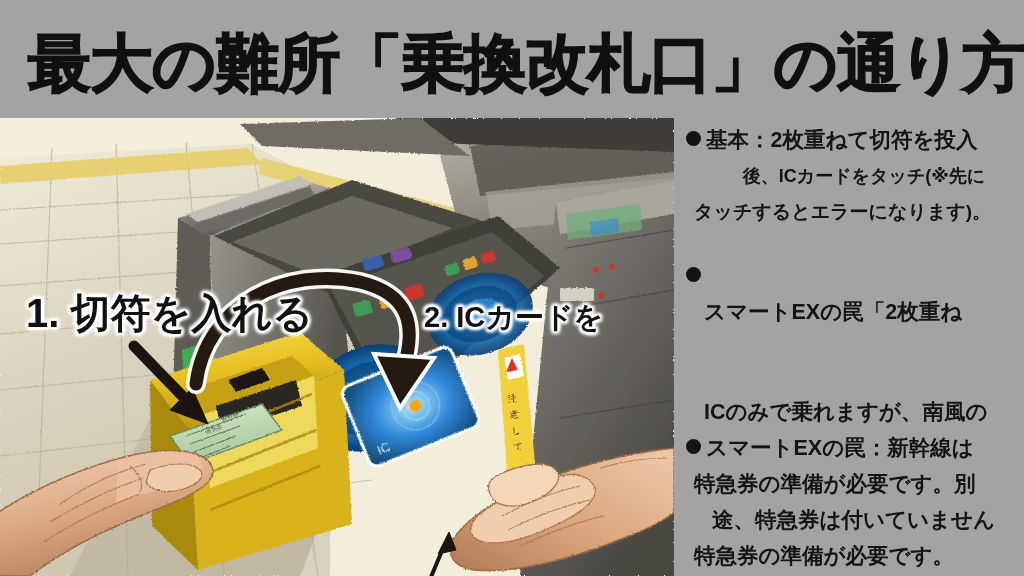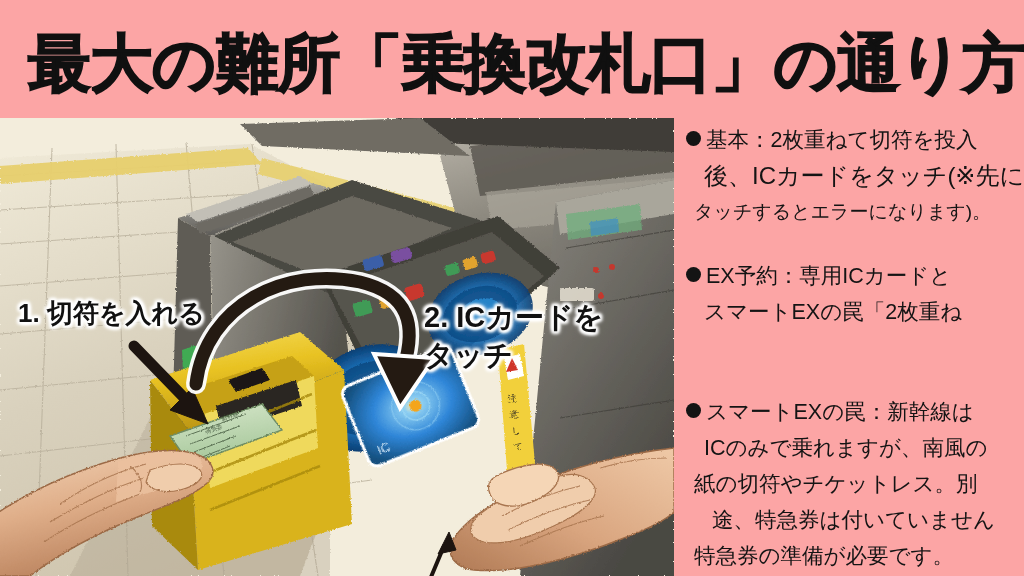--- a/index.html
+++ b/index.html
@@ -10,21 +10,21 @@
     width: 1024px;
     height: 576px;
     overflow: hidden;
     background: #f6f1e2;
     font-family: "Liberation Sans", "DejaVu Sans", sans-serif;
     position: relative;
   }
   #page {
     position: absolute;
     inset: 0;
-    background: #fca5a5;
+    background: #a3a3a3;
   }
 
   
   #title {
     position: absolute;
     left: 28px;
     top: 20px;
     width: 980px;
     height: 86px;
     font-size: 63px;
@@ -56,23 +56,23 @@
     letter-spacing: 0px;
     text-shadow:
       0 0 6px #fff, 0 0 6px #fff, 0 0 5px #fff,
       2px 0 3px #fff, -2px 0 3px #fff,
       0 2px 3px #fff, 0 -2px 3px #fff,
       2px 2px 3px #fff, -2px -2px 3px #fff,
       2px -2px 3px #fff, -2px 2px 3px #fff;
     white-space: nowrap;
   }
   #label-1 {
-    left: 18px;
+    left: 26px;
     top: 176px;
-    font-size: 26px;
+    font-size: 40px;
     line-height: 38px;
   }
   #label-2 {
     left: 424px;
     top: 180px;
     font-size: 29px;
     line-height: 38px;
   }
   #label-2 .l2b { display: block; }
 
@@ -87,33 +87,33 @@
   .note {
     position: absolute;
     left: 0;
     width: 338px;
     color: #141414;
     font-weight: 800;
   }
   .note .ln {
     display: block;
     white-space: nowrap;
-    font-weight: 400;
+    font-weight: 700;
   }
   .bullet-dot {
     display: inline-block;
     width: 15px;
     height: 15px;
     border-radius: 50%;
     background: #141414;
     margin-right: 5px;
     vertical-align: 1px;
   }
   #note-1 { top: 0px;   font-size: 21.5px; line-height: 36px; }
-  #note-1 .small { font-size: 24px; }
+  #note-1 .small { font-size: 18px; text-align: center; }
   #note-1 .ln3   { font-size: 19px; }
   #note-2 { top: 136px; font-size: 21.5px; line-height: 36px; }
   #note-3 { top: 272px; font-size: 21.5px; line-height: 36px; }
   .ind1 { padding-left: 18px; }
   .ind2 { padding-left: 8px; }
   .ind3 { padding-left: 26px; }
 </style>
 </head>
 <body>
 
@@ -363,40 +363,39 @@
       <g stroke="#1c1410" fill="#1c1410">
         <path d="M418,490 L444,428" stroke-width="4" stroke-linecap="round"></path>
         <polygon points="449,414 438,436 456,432"></polygon>
       </g>
     </svg>
 
     <div class="ill-label" id="label-1">1. 切符を入れる</div>
 
     <div class="ill-label" id="label-2">
       <span class="l2b">2. ICカードを</span>
-      <span class="l2b">タッチ</span>
     </div>
 
   </div>
 
   <div id="notes">
 
     <div class="note" id="note-1">
       <span class="ln"><span class="bullet-dot"></span><span>基本：2枚重ねて切符を投入</span></span>
       <span class="ln ind1 small">後、ICカードをタッチ(※先に</span>
       <span class="ln ind2 ln3">タッチするとエラーになります)。</span>
     </div>
 
     <div class="note" id="note-2">
-      <span class="ln"><span class="bullet-dot"></span><span>EX予約：専用ICカードと</span></span>
+      <span class="ln"><span class="bullet-dot"></span></span>
       <span class="ln ind1">スマートEXの罠「2枚重ね</span>
     </div>
 
     <div class="note" id="note-3">
+      <span class="ln ind1">ICのみで乗れますが、南風の</span>
       <span class="ln"><span class="bullet-dot"></span><span>スマートEXの罠：新幹線は</span></span>
-      <span class="ln ind1">ICのみで乗れますが、南風の</span>
-      <span class="ln ind2">紙の切符やチケットレス。別</span>
+      <span class="ln ind2">特急券の準備が必要です。別</span>
       <span class="ln ind3">途、特急券は付いていません</span>
       <span class="ln ind2">特急券の準備が必要です。</span>
     </div>
 
   </div>
 </div>
 
 </body></html>

